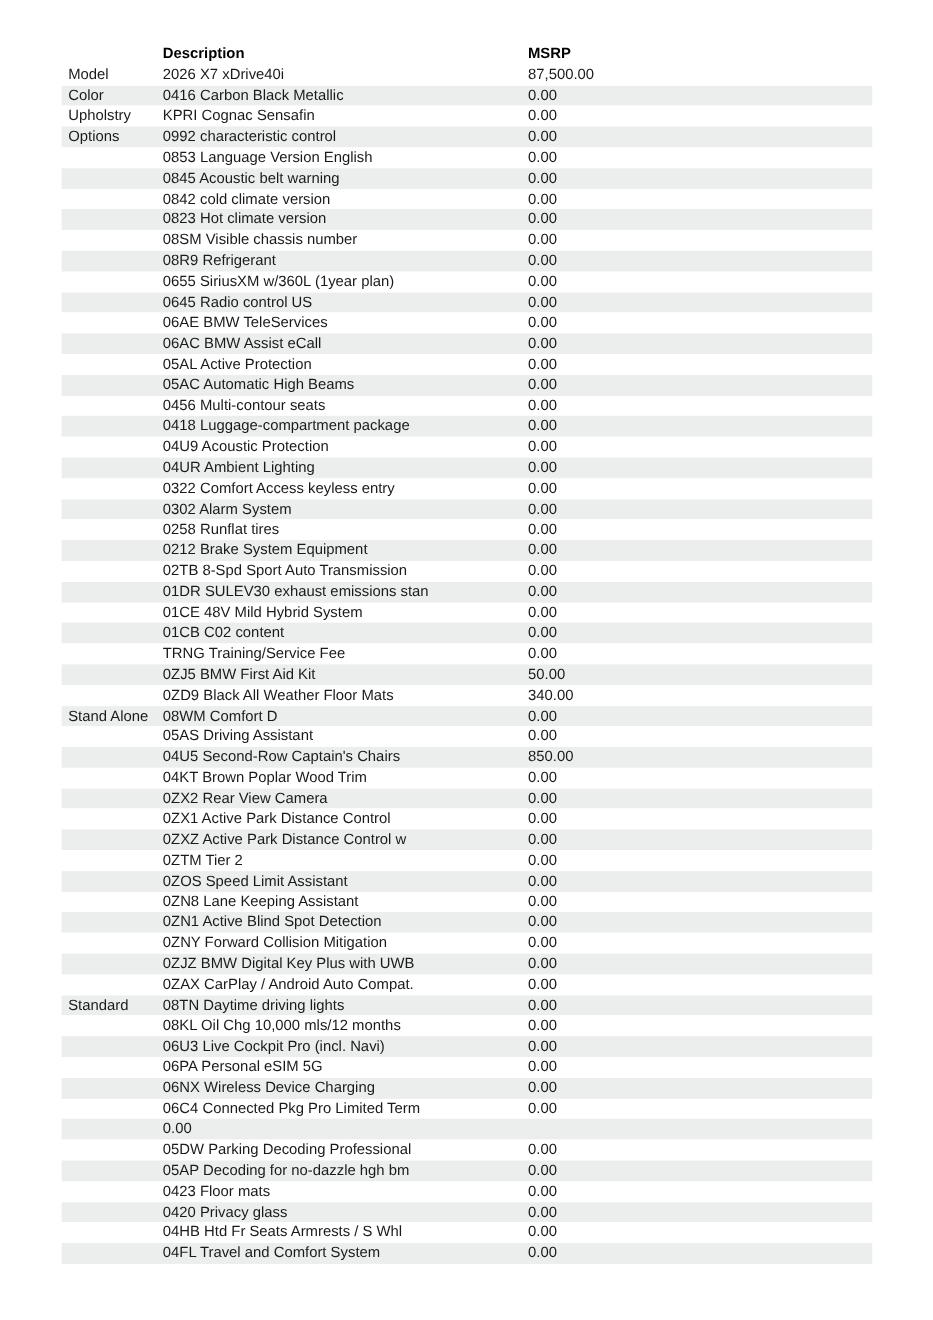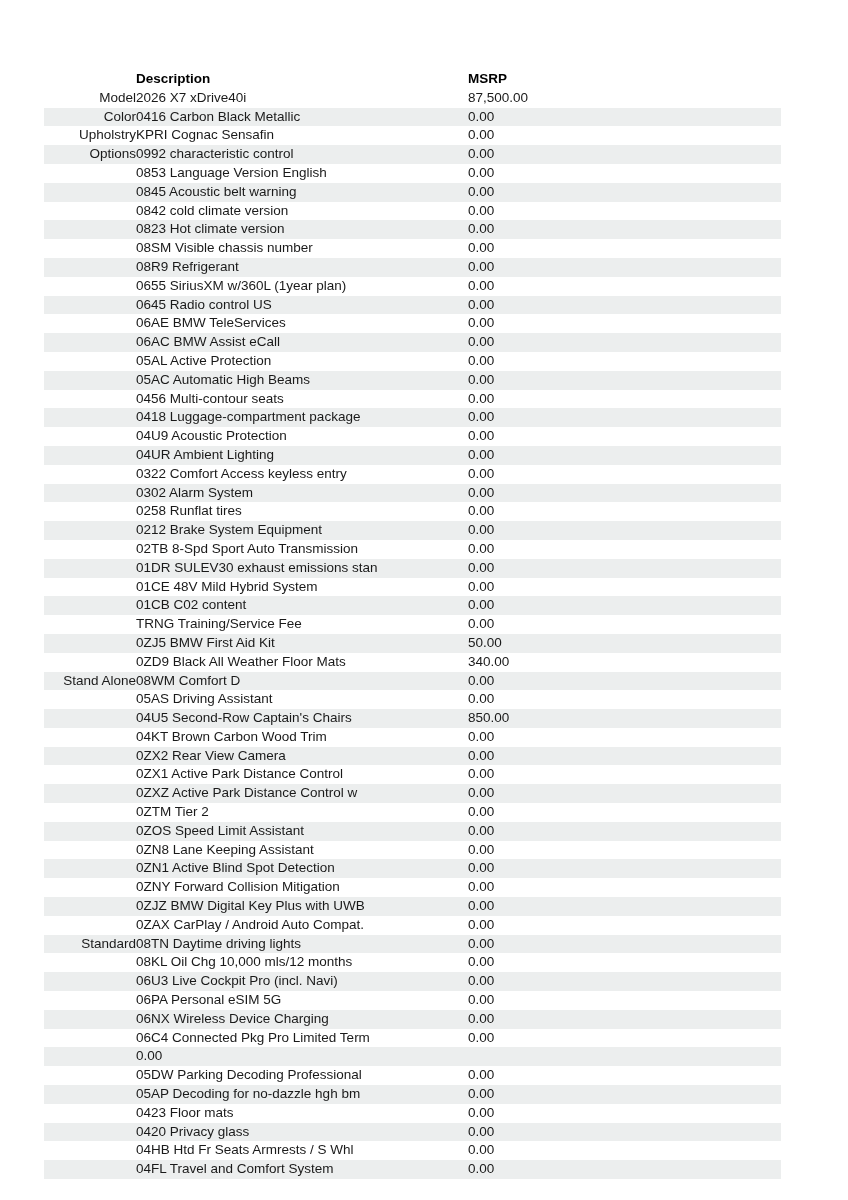--- a/index.html
+++ b/index.html
@@ -10,42 +10,40 @@
   body {
     width: 848px;
     height: 1200px;
     position: relative;
     font-family: "Liberation Sans", "DejaVu Sans", sans-serif;
     color: #1a1a1a;
     overflow: hidden;
   }
   .pricing-table {
     position: absolute;
-    left: 44px;
+    left: 56px;
     top: 40px;
     width: 737px;
-    margin-top: 30px;
   }
   .row {
     display: flex;
     height: 18.8px;
     line-height: 18.8px;
     font-size: 13.5px;
     background: #ffffff;
     white-space: nowrap;
   }
   .row.alt {
     background: var(--stripe, #eceeee);
   }
   .cell { overflow: hidden; }
   .cell.cat {
     width: 86px;
     padding-left: 6px;
     flex: none;
-    text-align: right;
   }
   .cell.desc {
     width: 332px;
     flex: none;
   }
   .cell.msrp {
     width: 130px;
     flex: none;
     text-align: left;
   }
@@ -302,21 +300,21 @@
 
   <div class="row alt">
     <div class="cell cat"></div>
     <div class="cell desc">04U5 Second-Row Captain's Chairs</div>
     <div class="cell msrp">850.00</div>
     <div class="cell spacer"></div>
   </div>
 
   <div class="row">
     <div class="cell cat"></div>
-    <div class="cell desc">04KT Brown Carbon Wood Trim</div>
+    <div class="cell desc">04KT Brown Poplar Wood Trim</div>
     <div class="cell msrp">0.00</div>
     <div class="cell spacer"></div>
   </div>
 
   <div class="row alt">
     <div class="cell cat"></div>
     <div class="cell desc">0ZX2 Rear View Camera</div>
     <div class="cell msrp">0.00</div>
     <div class="cell spacer"></div>
   </div>

